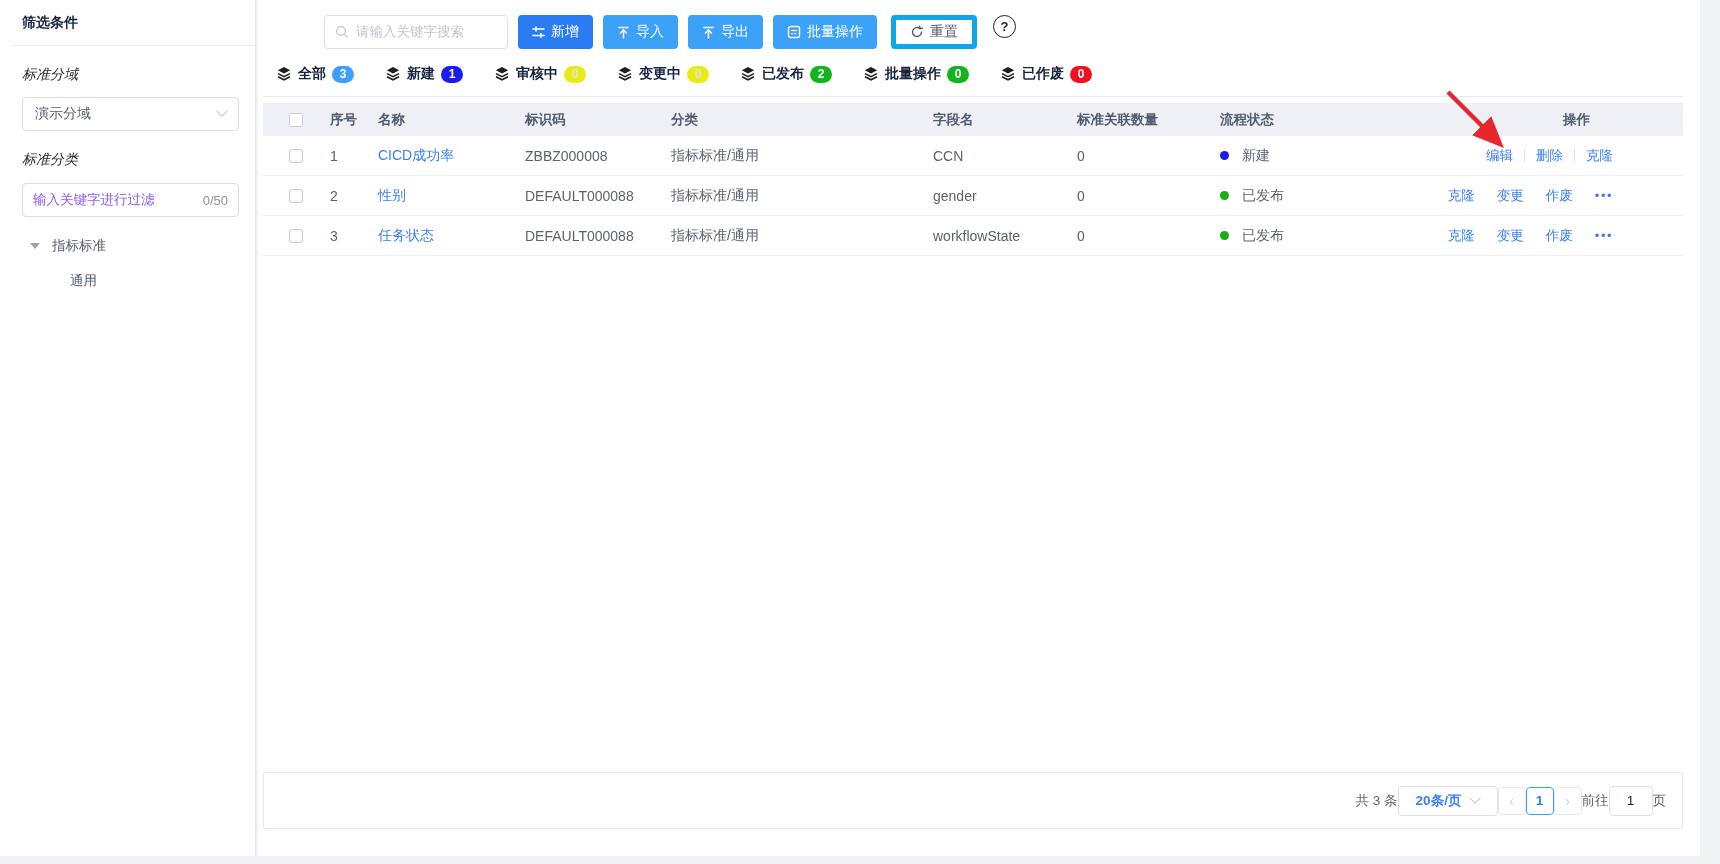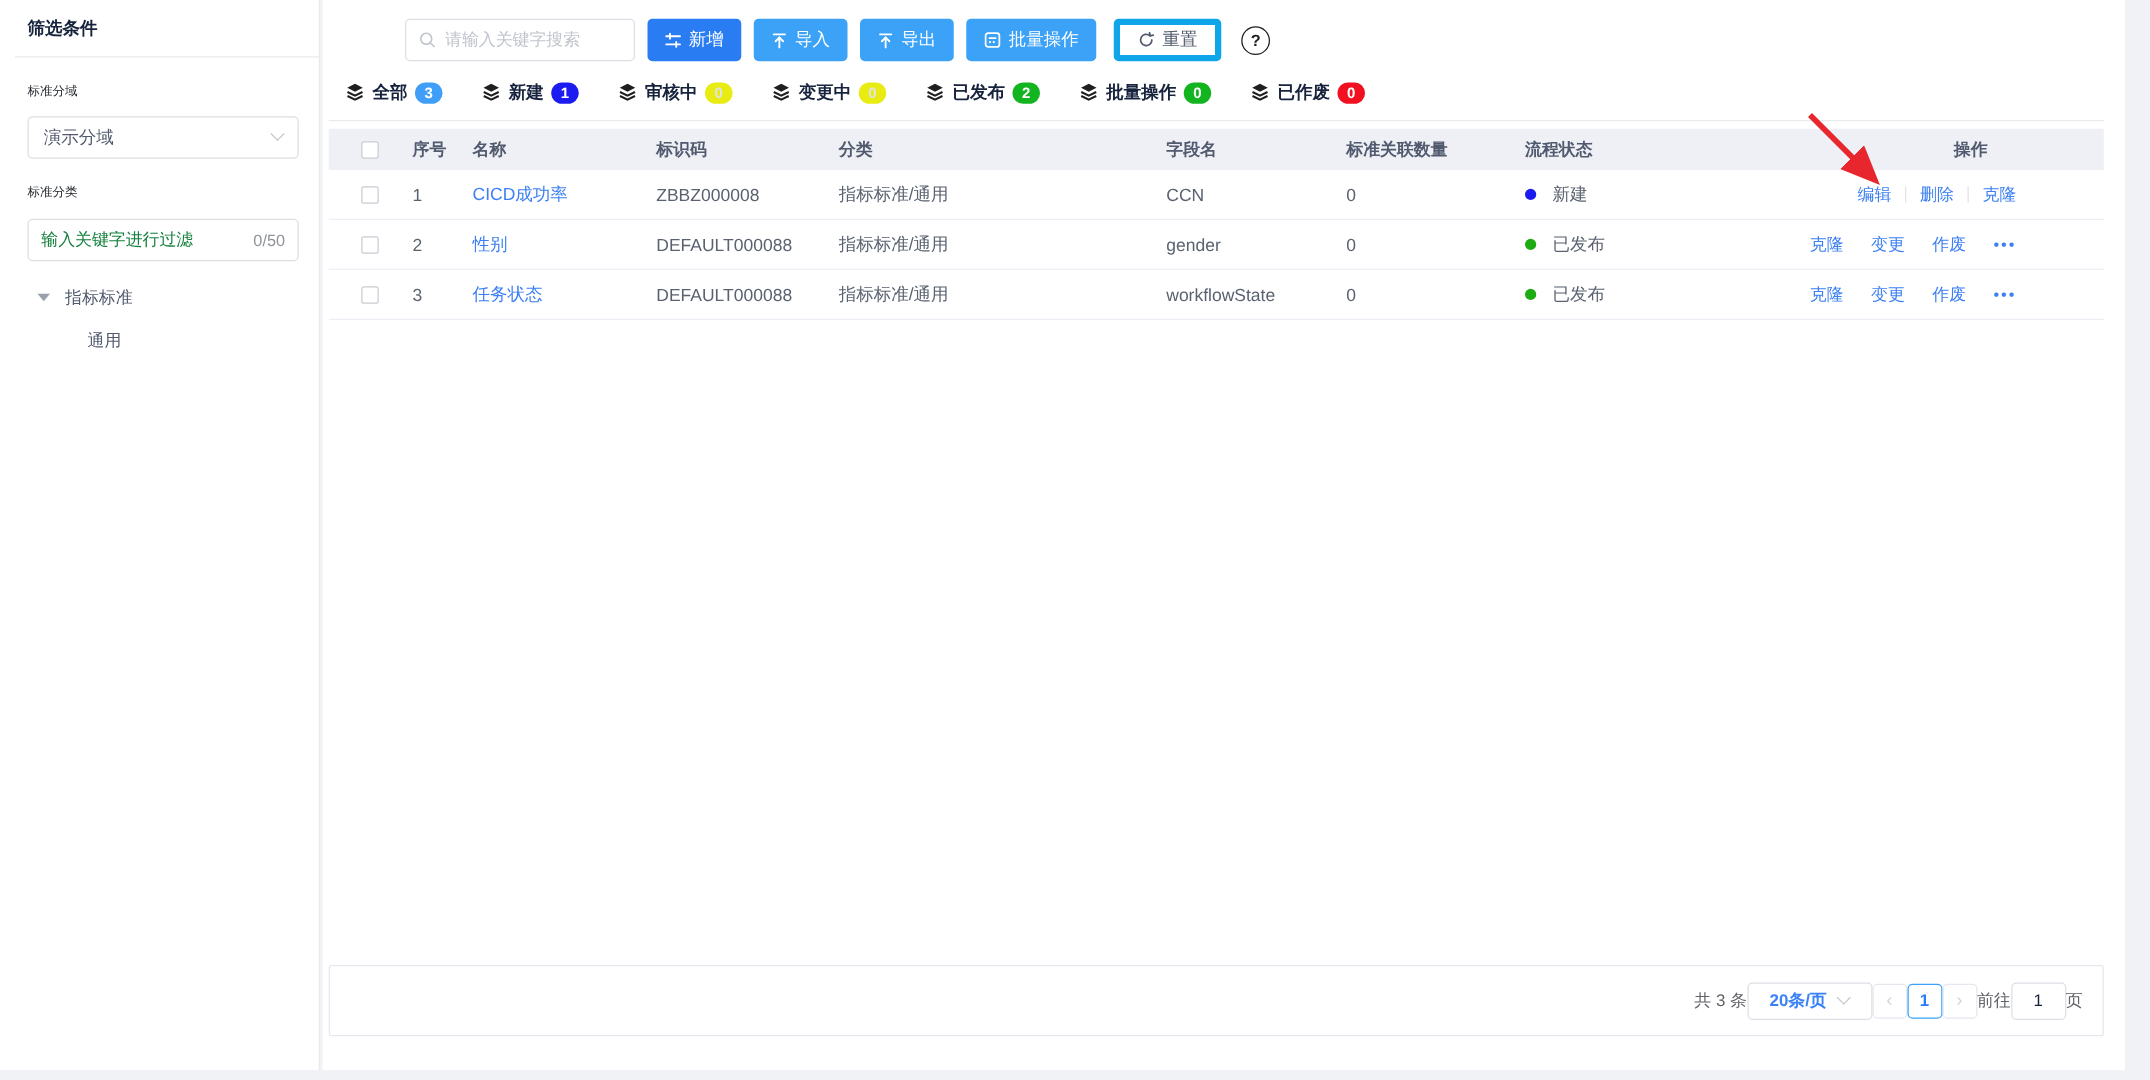--- a/index.html
+++ b/index.html
@@ -9,44 +9,44 @@
     font-family:"Liberation Sans","DejaVu Sans",sans-serif;
     position:relative; overflow:hidden; color:#515a6e;
   }
   
   .sidebar {
     position:absolute; left:0; top:0; width:256px; height:856px;
     background:#fff; border-right:1px solid #e8e9ef; padding:14px 16px 0 22px;
   }
   .sb-title { font-size:14px; font-weight:700; color:#17233d; padding-bottom:13px; }
   .sb-divider { height:1px; background:#e8eaec; margin:0 -16px 0 -10px; }
-  .sb-label { font-size:10px; color:#1f2329; margin-top:20px; }
+  .sb-label { font-size:14px; color:#1f2329; margin-top:20px;font-style:italic; }
   .sb-select {
     margin-top:13px; height:34px; border:1px solid #dcdee2; border-radius:4px;
     display:flex; align-items:center; justify-content:space-between; padding:0 12px;
     font-size:14px; color:#515a6e; background:#fff; cursor:pointer;text-align:right;
   }
   .chev-down { width:8px; height:8px; border-right:1.5px solid #c5c8ce; border-bottom:1.5px solid #c5c8ce; transform:rotate(45deg) translate(-2px,-2px); }
   .sb-filter {
     margin-top:14px; height:34px; border:1px solid #dcdee2; border-radius:4px;
     display:flex; align-items:center; justify-content:space-between; padding:0 10px; background:#fff;
   }
-  .sb-filter .ph { font-size:13.5px; color:#15803d; }
+  .sb-filter .ph { font-size:13.5px; color:#8b5cf6; }
   .sb-filter .cnt { font-size:13px; color:#909399; }
   .tree { margin-top:20px; }
   .tree-parent { display:flex; align-items:center; gap:12px; padding-left:8px; font-size:13.5px; color:#515a6e; cursor:pointer; }
   .caret-down { width:0; height:0; border-left:5px solid transparent; border-right:5px solid transparent; border-top:6px solid #9aa1ad; }
   .tree-child { padding-left:48px; margin-top:17px; font-size:13.5px; color:#515a6e; cursor:pointer; }
 
   
   .main {
     position:absolute; left:258px; top:0; width:1442px; height:856px;
     background:#fff; padding:15px 17px 0 5px;
   }
-  .toolbar { display:flex; align-items:center; gap:10px; margin-left:13px;padding-left:48px; }
+  .toolbar { display:flex; gap:10px; margin-left:13px;padding-left:48px; }
   .search-box {
     width:184px; height:34px; border:1px solid #dcdfe6; border-radius:4px;
     display:flex; align-items:center; gap:7px; padding:0 10px; background:#fff;
   }
   .search-box .ph { font-size:13.5px; color:#c0c4cc; }
   .btn {
     height:34px; border:none; border-radius:4px; font-size:14px; color:#fff;
     display:flex; align-items:center; gap:6px; padding:0 14px; cursor:pointer;
     font-family:inherit;
   }

